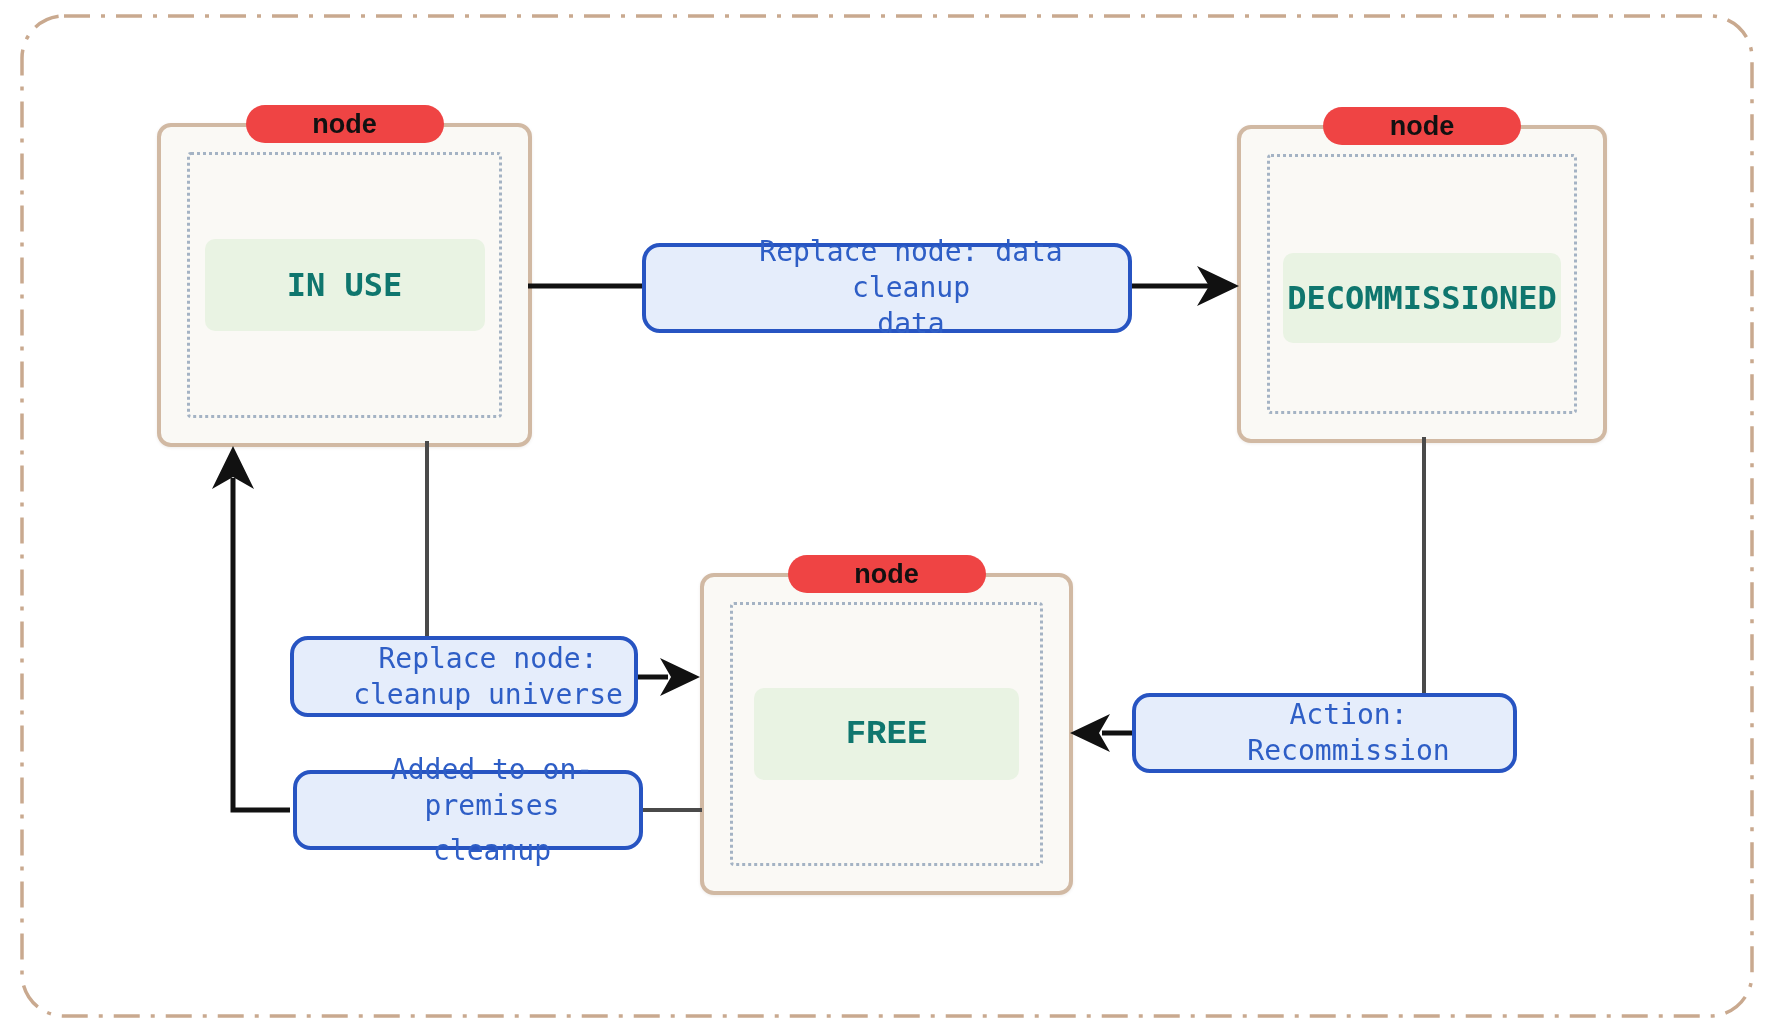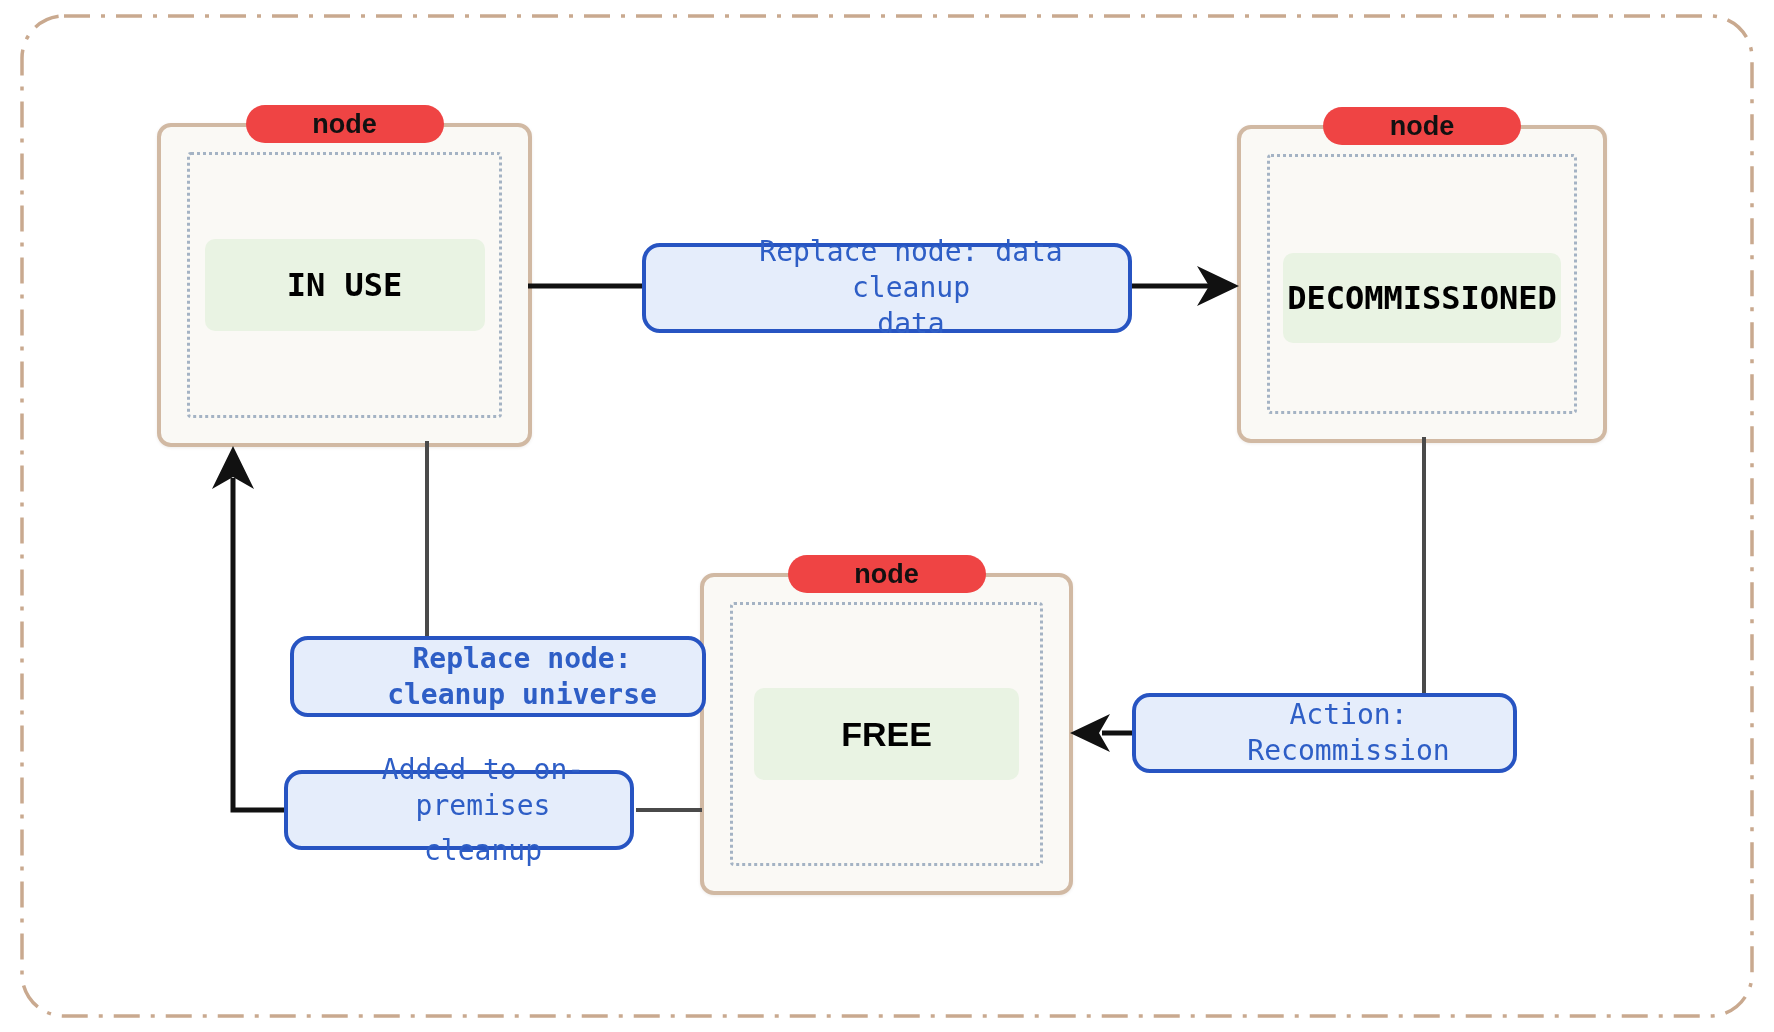--- a/index.html
+++ b/index.html
@@ -14,34 +14,34 @@
   .node-decom{left:1237px;top:125px;width:362px;height:310px;}
   .node-free {left:700px;top:573px;width:365px;height:314px;}
   .pill{position:absolute;left:50%;top:-22px;transform:translateX(-50%);
         width:198px;height:38px;line-height:38px;text-align:center;
         background:#ef4444;border-radius:19px;color:#111111;
         font-weight:bold;font-size:27px;z-index:5;}
   .dotted{position:absolute;left:26px;top:25px;right:26px;bottom:25px;
           border:3px dotted #a4b3c4;border-radius:4px;
           display:flex;align-items:center;justify-content:center;}
   .state{display:flex;align-items:center;justify-content:center;
-         background:#e9f3e3;border-radius:10px;color:#000000;white-space:nowrap;
+         background:#e9f3e3;border-radius:10px;color:#0f766e;white-space:nowrap;
          font-family:"DejaVu Sans Mono",monospace;font-weight:bold;font-size:32px;}
   .node-inuse .state{width:280px;height:92px;}
   .node-decom .state{width:278px;height:90px;margin-top:27px;}
-  .node-free  .state{width:265px;height:92px;font-family:Liberation Sans, sans-serif;font-size:34px;text-align:right;}
+  .node-free  .state{width:265px;height:92px;font-family:Liberation Mono, monospace;font-size:34px;text-align:right;}
 
   
   .elabel{position:absolute;background:#e5edfb;border:4px solid #2754c2;border-radius:18px;
           color:#2e5ec6;font-family:"DejaVu Sans Mono",monospace;font-size:28px;line-height:36px;
           display:flex;flex-direction:column;align-items:center;justify-content:center;
           text-align:center;box-sizing:border-box;z-index:4;padding-left:48px;}
   .elabel-fails  {left:642px;top:243px;width:490px;height:90px;}
-  .elabel-succeed{left:290px;top:636px;width:416px;height:81px;font-weight:bold;}
-  .elabel-added  {left:284px;top:770px;width:350px;height:80px;gap:9px;}
+  .elabel-succeed{left:290px;top:636px;width:348px;height:81px;}
+  .elabel-added  {left:293px;top:770px;width:350px;height:80px;gap:9px;}
   .elabel-recomm {left:1132px;top:693px;width:385px;height:80px;}
 
   .wire{stroke:#111111;stroke-width:5;fill:none;}
   .wire-gray{stroke:#4a4a4a;stroke-width:4;fill:none;}
   .head{fill:#111111;stroke:none;}
 </style>
 </head>
 <body>
 
 <div class="stage">

